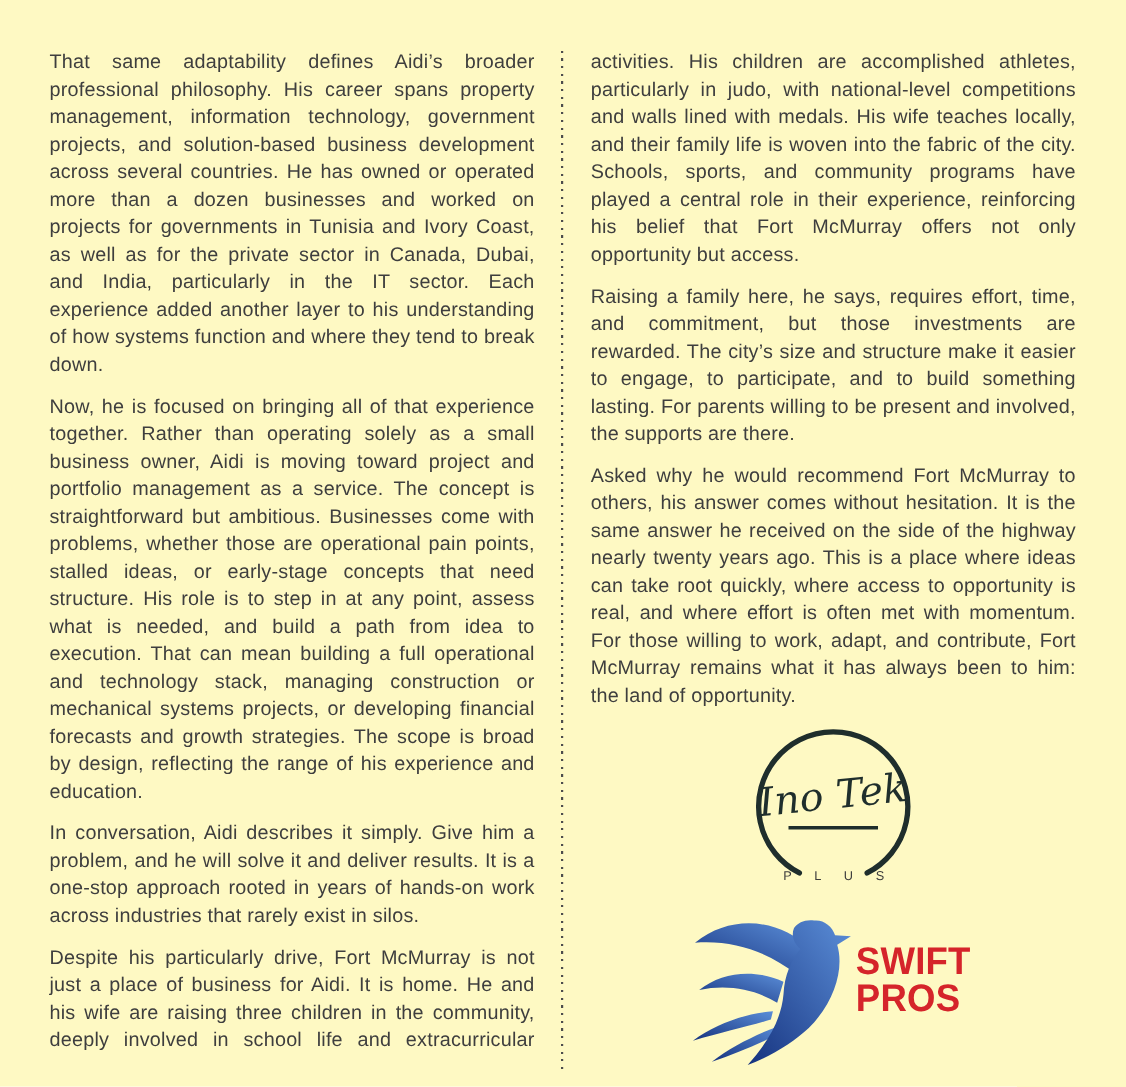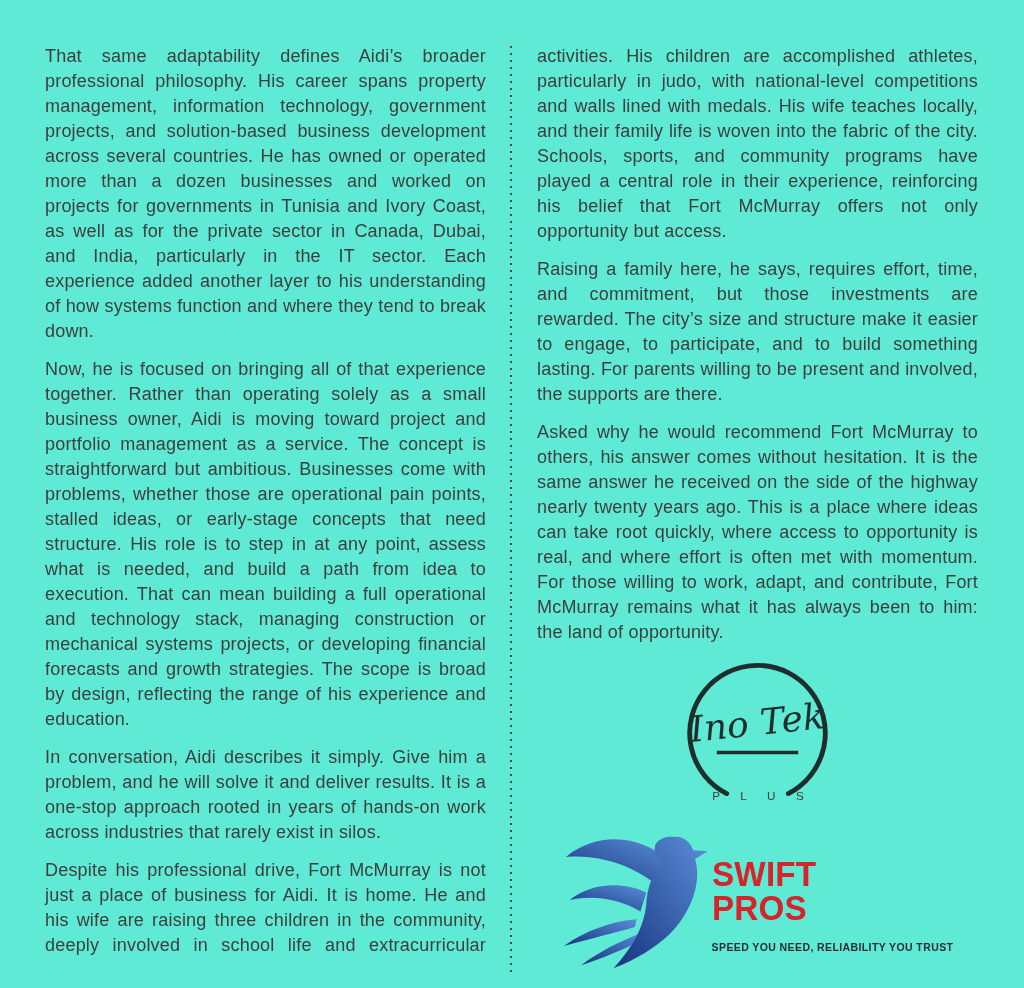--- a/index.html
+++ b/index.html
@@ -1,20 +1,20 @@
 <!DOCTYPE html>
 <html><head>
 <meta charset="utf-8">
 <style>
   html, body { margin: 0; padding: 0; background: #ffffff; }
   .page {
     position: relative;
     width: 1024px;
     height: 988px;
-    background: #5eead4;
+    background: #fef9c3;
     overflow: hidden;
     font-family: "Liberation Sans", sans-serif;
   }
   .content {
     display: flex;
     padding: 44px 46px 0 45px;
     box-sizing: border-box;
   }
   .col {
     width: 442px;
@@ -84,21 +84,21 @@
 </head>
 <body>
 
 <div class="page">
   <div class="content">
 
     <div class="col">
       <p>That same adaptability defines Aidi’s broader professional philosophy. His career spans property management, information technology, government projects, and solution-based business development across several countries. He has owned or operated more than a dozen businesses and worked on projects for governments in Tunisia and Ivory Coast, as well as for the private sector in Canada, Dubai, and India, particularly in the IT sector. Each experience added another layer to his understanding of how systems function and where they tend to break down.</p>
       <p>Now, he is focused on bringing all of that experience together. Rather than operating solely as a small business owner, Aidi is moving toward project and portfolio management as a service. The concept is straightforward but ambitious. Businesses come with problems, whether those are operational pain points, stalled ideas, or early-stage concepts that need structure. His role is to step in at any point, assess what is needed, and build a path from idea to execution. That can mean building a full operational and technology stack, managing construction or mechanical systems projects, or developing financial forecasts and growth strategies. The scope is broad by design, reflecting the range of his experience and education.</p>
       <p>In conversation, Aidi describes it simply. Give him a problem, and he will solve it and deliver results. It is a one-stop approach rooted in years of hands-on work across industries that rarely exist in silos.</p>
-      <p class="cont">Despite his professional drive, Fort McMurray is not just a place of business for Aidi. It is home. He and his wife are raising three children in the community, deeply involved in school life and extracurricular</p>
+      <p class="cont">Despite his particularly drive, Fort McMurray is not just a place of business for Aidi. It is home. He and his wife are raising three children in the community, deeply involved in school life and extracurricular</p>
     </div>
 
     <div class="divider"></div>
 
     <div class="col">
       <p>activities. His children are accomplished athletes, particularly in judo, with national-level competitions and walls lined with medals. His wife teaches locally, and their family life is woven into the fabric of the city. Schools, sports, and community programs have played a central role in their experience, reinforcing his belief that Fort McMurray offers not only opportunity but access.</p>
       <p>Raising a family here, he says, requires effort, time, and commitment, but those investments are rewarded. The city’s size and structure make it easier to engage, to participate, and to build something lasting. For parents willing to be present and involved, the supports are there.</p>
       <p>Asked why he would recommend Fort McMurray to others, his answer comes without hesitation. It is the same answer he received on the side of the highway nearly twenty years ago. This is a place where ideas can take root quickly, where access to opportunity is real, and where effort is often met with momentum. For those willing to work, adapt, and contribute, Fort McMurray remains what it has always been to him: the land of opportunity.</p>
 
       <div class="logos">
@@ -124,21 +124,20 @@
               <path fill="url(#birdGrad)" d="M 112 32 C 86 6 40 -2 4 27 C 40 24 74 36 100 57 Z"></path>
               <path fill="url(#birdGrad)" d="M 88 64 C 62 52 30 54 8 72 C 36 66 62 72 82 84 Z"></path>
               <path fill="url(#birdGrad)" d="M 78 92 C 52 94 24 104 2 120 C 30 112 56 106 76 100 Z"></path>
               <path fill="url(#birdGrad)" d="M 84 106 C 62 114 38 126 20 140 C 44 132 68 122 86 112 Z"></path>
               <path fill="url(#birdGrad)" d="M 117 6 C 126 5 134 11 137 20 L 152 21 L 139 29 C 146 52 136 84 112 108 C 97 122 76 135 54 143 C 74 121 86 99 88 76 C 89 58 95 44 104 33 C 98 28 95 20 98 13 C 102 8 108 5 117 6 Z"></path>
             </g>
           </svg>
           <div class="swift-textblock">
             <div class="swift-title">SWIFT</div>
             <div class="swift-title">PROS</div>
-            <div class="swift-tagline">SPEED YOU NEED, RELIABILITY YOU TRUST</div>
           </div>
         </div>
 
       </div>
     </div>
 
   </div>
 </div>
 
 </body></html>

